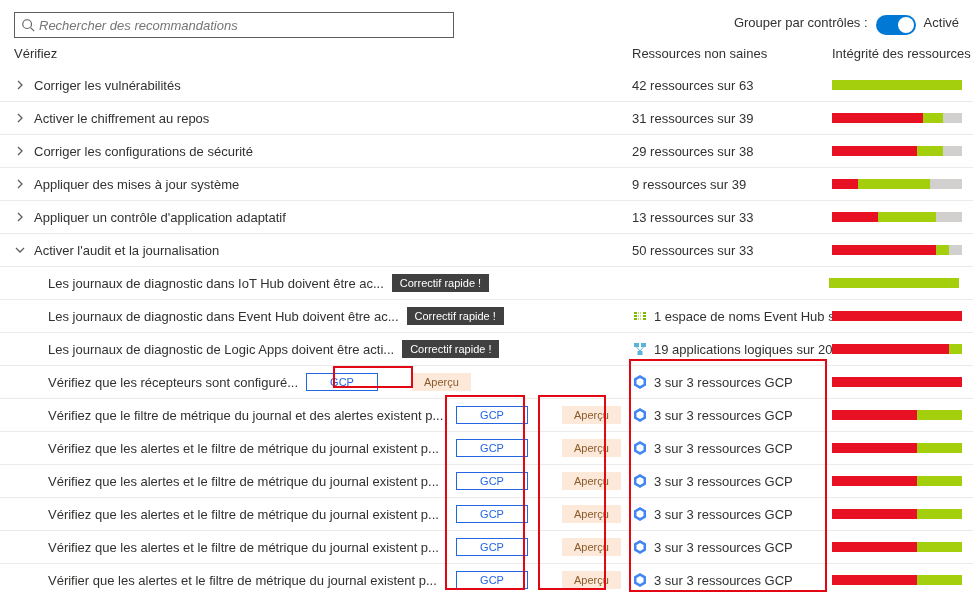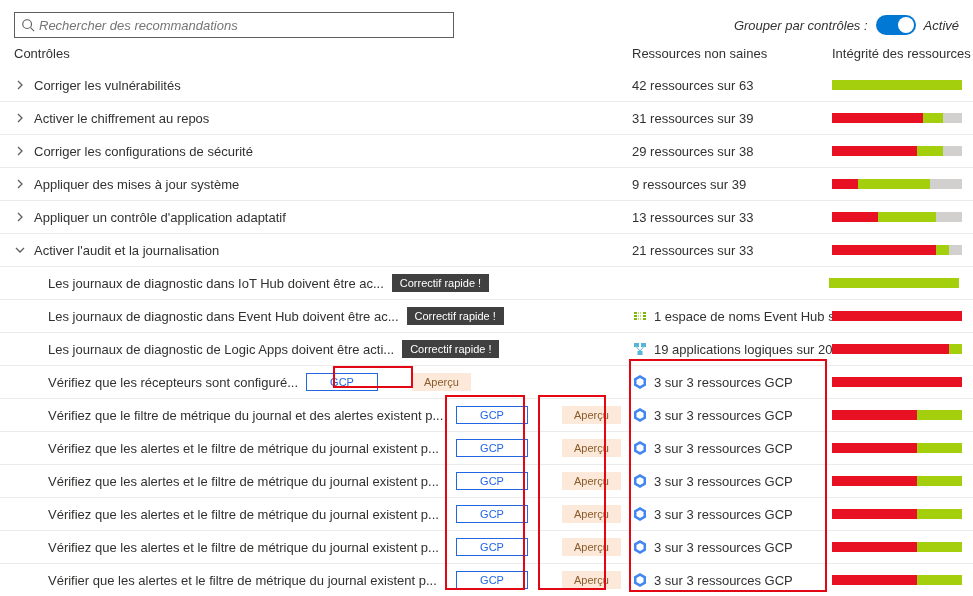--- a/index.html
+++ b/index.html
@@ -2,21 +2,21 @@
 <html><head>
 <meta charset="utf-8">
 <style>
   * { box-sizing: border-box; margin: 0; padding: 0; }
   body { font-family: "Segoe UI", Arial, sans-serif; font-size: 13px; color: #323130; background: #fff; width: 973px; }
   .top-bar { display: flex; align-items: center; padding: 12px 14px 4px 14px; gap: 12px; }
   .search-box { flex: 0 0 440px; display: flex; align-items: center; border: 1px solid #605e5c; height: 26px; padding: 0 6px; background: #fff; }
   .search-box svg { width: 14px; height: 14px; flex-shrink: 0; }
   .search-box input { border: none; outline: none; font-size: 13px; font-style: italic; color: #605e5c; flex: 1; margin-left: 4px; background: transparent; }
   .spacer { flex: 1; }
-  .group-toggle { display: flex; align-items: center; gap: 8px; font-style: italic; }
+  .group-toggle { display: flex; gap: 8px; }
   .toggle { width: 40px; height: 20px; border-radius: 10px; background: #0078d4; position: relative; }
   .toggle::after { content: ""; position: absolute; right: 2px; top: 2px; width: 16px; height: 16px; border-radius: 50%; background: #fff; }
   .header-row { display: flex; padding: 4px 14px 8px 14px; font-size: 13px; color: #323130; }
   .col-controls { flex: 0 0 618px; }
   .col-unhealthy { flex: 0 0 200px; }
   .col-health { flex: 1; text-align: right; white-space: nowrap; }
   .rows { }
   .row { display: flex; align-items: center; height: 33px; border-bottom: 1px solid #edebe9; padding: 0 14px; }
   .row.child { padding-left: 14px; }
   .ctrl-cell { flex: 0 0 618px; display: flex; align-items: center; gap: 8px; overflow: hidden; }
@@ -52,21 +52,21 @@
   </div>
   <div class="spacer"></div>
   <div class="group-toggle">
     <span>Grouper par contrôles :</span>
     <div class="toggle"></div>
     <span>Activé</span>
   </div>
 </div>
 
 <div class="header-row">
-  <div class="col-controls">Contrôles</div>
+  <div class="col-controls">Vérifiez</div>
   <div class="col-unhealthy">Ressources non saines</div>
   <div class="col-health">Intégrité des ressources</div>
 </div>
 
 <div class="rows" id="rows">
       <div class="row">
         <div class="ctrl-cell">
           <span class="chev">
             <svg width="10" height="10" viewBox="0 0 10 10">
               <path d="M3 1 L7 5 L3 9" fill="none" stroke="#605e5c" stroke-width="1.3"></path>
@@ -168,21 +168,21 @@
       <div class="row">
         <div class="ctrl-cell">
           <span class="chev">
             <svg width="10" height="10" viewBox="0 0 10 10">
               <path d="M1 3 L5 7 L9 3" fill="none" stroke="#605e5c" stroke-width="1.3"></path>
             </svg>
           </span>
           <span class="label">Activer l'audit et la journalisation</span>
         </div>
         <div class="unhealthy-cell">
-          <span>21 ressources sur 33</span>
+          <span>50 ressources sur 33</span>
         </div>
         <div class="health-cell">
           <div class="bar">
             <div class="red" style="width: 80%;"></div>
             <div class="green" style="width: 10%;"></div>
             <div class="grey" style="width: 10%;"></div>
           </div>
         </div>
       </div>
       <div class="row child">

